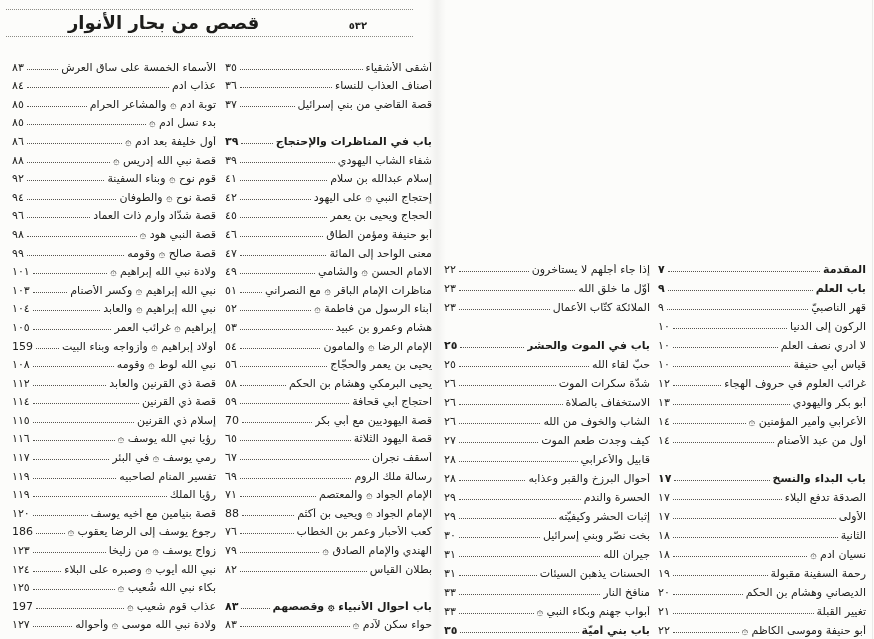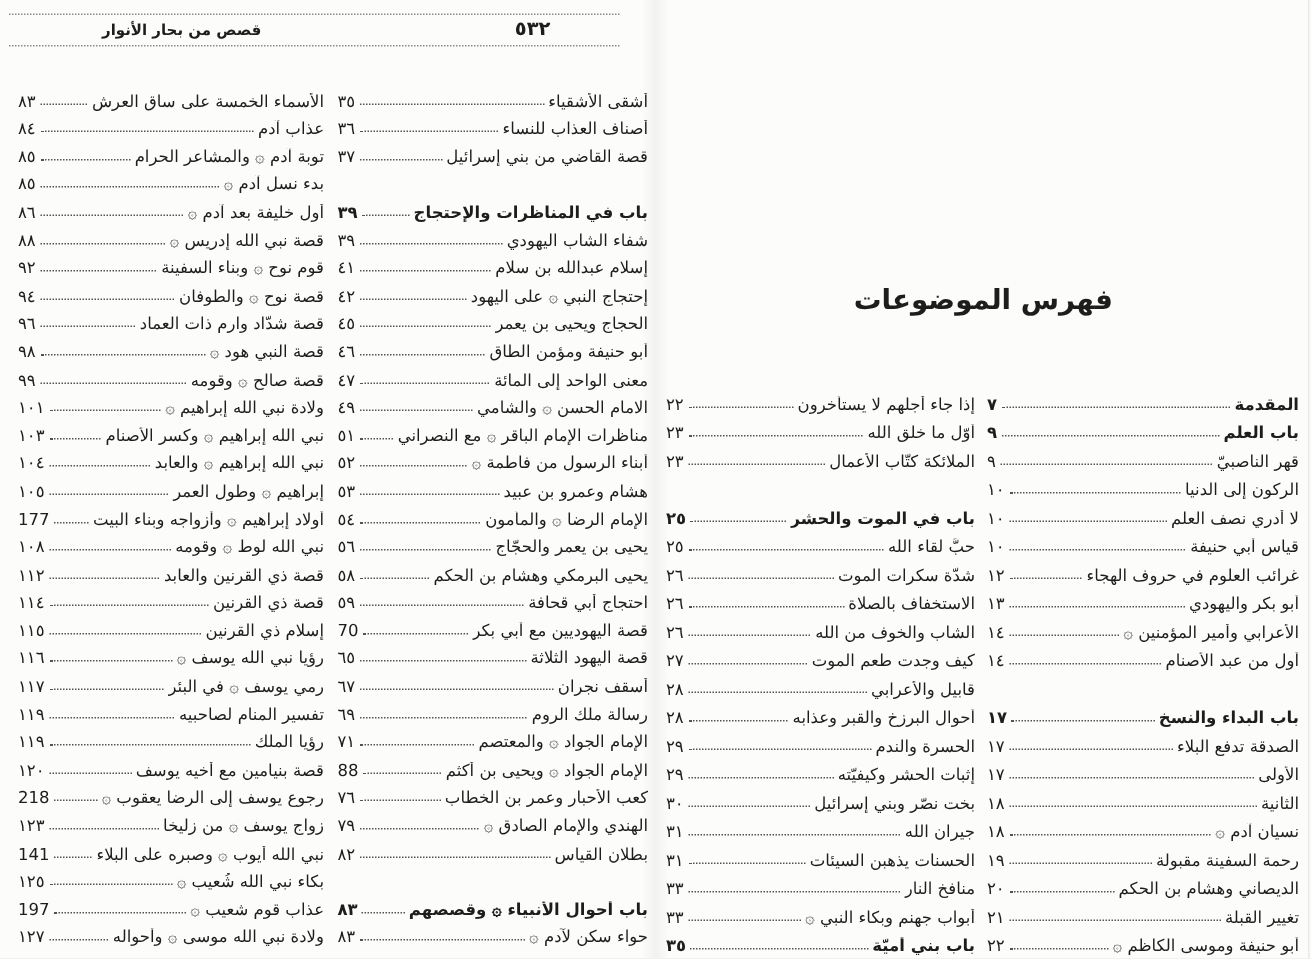--- a/index.html
+++ b/index.html
@@ -28,22 +28,22 @@
   
   .pg-header{
     position:absolute;top:9px;left:6px;right:24px;
     border-top:1px dotted #8a8a84;
     border-bottom:1px dotted #8a8a84;
     padding:2px 46px 3px 62px;
     display:flex;justify-content:space-between;align-items:baseline;
     direction:ltr;
     font-weight:bold;
   }
-  .pg-header .book-title{font-size:10px;}
-  .pg-header .page-num{font-size:13px;letter-spacing:1px;}
+  .pg-header .book-title{font-size:18px;}
+  .pg-header .page-num{font-size:10px;letter-spacing:1px;}
   
   .index-title{
     position:absolute;top:190px;left:0;width:100%;
     text-align:center;
     font-size:18.5px;font-weight:bold;
   }
   
   .col{position:absolute;font-size:11px;line-height:1;}
   .page-left  .col{top:56px;}
   .page-right .col{top:258px;}
@@ -289,28 +289,28 @@
     <span class="t">نبي الله إبراهيم ۞ وكسر الأصنام</span>
     <span class="dots"></span>
     <span class="p">١٠٣</span>
   </div>
         <div class="row">
     <span class="t">نبي الله إبراهيم ۞ والعابد</span>
     <span class="dots"></span>
     <span class="p">١٠٤</span>
   </div>
         <div class="row">
-    <span class="t">إبراهيم ۞ وطول العمر</span>
+    <span class="t">إبراهيم ۞ غرائب العمر</span>
     <span class="dots"></span>
     <span class="p">١٠٥</span>
   </div>
         <div class="row">
     <span class="t">أولاد إبراهيم ۞ وأزواجه وبناء البيت</span>
     <span class="dots"></span>
-    <span class="p">177</span>
+    <span class="p">159</span>
   </div>
         <div class="row">
     <span class="t">نبي الله لوط ۞ وقومه</span>
     <span class="dots"></span>
     <span class="p">١٠٨</span>
   </div>
         <div class="row">
     <span class="t">قصة ذي القرنين والعابد</span>
     <span class="dots"></span>
     <span class="p">١١٢</span>
@@ -346,52 +346,51 @@
     <span class="p">١١٩</span>
   </div>
         <div class="row">
     <span class="t">قصة بنيامين مع أخيه يوسف</span>
     <span class="dots"></span>
     <span class="p">١٢٠</span>
   </div>
         <div class="row">
     <span class="t">رجوع يوسف إلى الرضا يعقوب ۞</span>
     <span class="dots"></span>
-    <span class="p">218</span>
+    <span class="p">186</span>
   </div>
         <div class="row">
     <span class="t">زواج يوسف ۞ من زليخا</span>
     <span class="dots"></span>
     <span class="p">١٢٣</span>
   </div>
         <div class="row">
     <span class="t">نبي الله أيوب ۞ وصبره على البلاء</span>
     <span class="dots"></span>
-    <span class="p">141</span>
+    <span class="p">١٢٤</span>
   </div>
         <div class="row">
     <span class="t">بكاء نبي الله شُعيب ۞</span>
     <span class="dots"></span>
     <span class="p">١٢٥</span>
   </div>
         <div class="row">
     <span class="t">عذاب قوم شعيب ۞</span>
     <span class="dots"></span>
     <span class="p">197</span>
   </div>
         <div class="row">
     <span class="t">ولادة نبي الله موسى ۞ وأحواله</span>
     <span class="dots"></span>
     <span class="p">١٢٧</span>
   </div>
       </div>
   </div>
 
   <div class="page page-right">
-    <div class="index-title">فهرس الموضوعات</div>
     <div class="col col-rp-right">
         <div class="row bold">
     <span class="t">المقدمة</span>
     <span class="dots"></span>
     <span class="p">٧</span>
   </div>
         <div class="row bold">
     <span class="t">باب العلم</span>
     <span class="dots"></span>
     <span class="p">٩</span>

